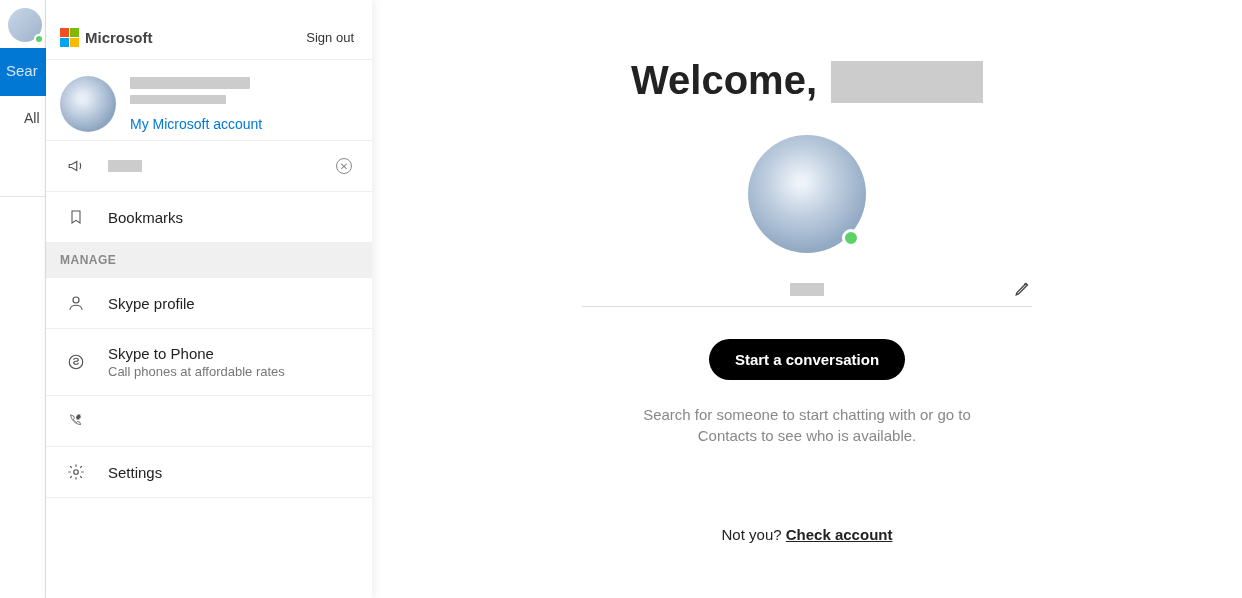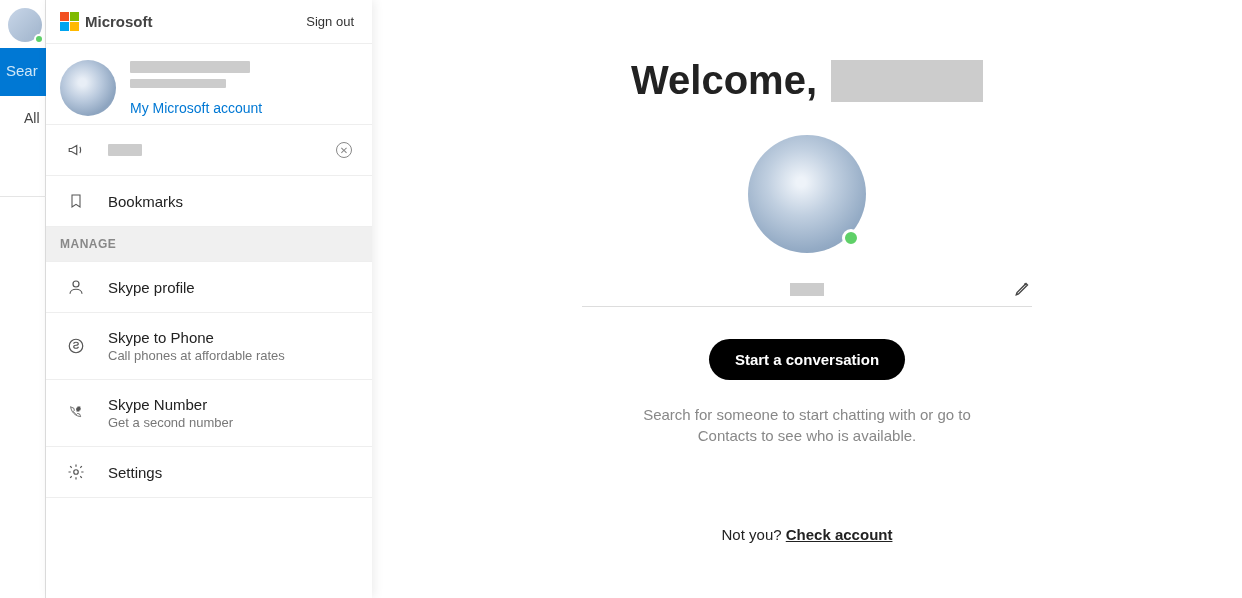--- a/index.html
+++ b/index.html
@@ -75,21 +75,21 @@
       background: #fff;
       box-shadow: 2px 0 10px rgba(0,0,0,0.08);
       display: flex;
       flex-direction: column;
       overflow: hidden;
     }
     .panel-header {
       display: flex;
       justify-content: space-between;
       align-items: center;
-      padding: 12px 18px 12px 14px;
+      padding: 28px 18px 12px 14px;
       border-bottom: 1px solid #eee;
     }
     .ms-logo {
       display: flex;
       align-items: center;
       gap: 6px;
     }
     .ms-squares {
       display: grid;
       grid-template-columns: 9px 9px;
@@ -160,21 +160,21 @@
       top: 0;
       right: 0;
       height: 100%;
       padding: 40px 60px;
       display: flex;
       flex-direction: column;
       align-items: center;
     }
     .welcome-row {
       display: flex;
-      align-items: center;
+      align-items: flex-end;
       gap: 14px;
       margin-top: 18px;
     }
     .welcome-text { font-size: 40px; font-weight: 700; color: #222; }
     .ph-welcome { width: 152px; height: 42px; background:#ccc; }
 
     .avatar-lg-wrap {
       position: relative;
       margin-top: 32px;
     }
@@ -312,24 +312,20 @@
     </div>
   </div>
 
   <div class="row">
     <span class="icon-slot">
       <svg width="18" height="18" viewBox="0 0 24 24" fill="none" stroke="#555" stroke-width="1.6">
           <path d="M5 3c0 3 2 9 6 13s10 6 13 6l-2-5-4-1-2 2c-2-1-5-4-6-6l2-2-1-4-5-2z" transform="scale(0.7) translate(2,2)"></path>
           <text x="13" y="9" font-size="8" fill="#555">#</text>
         </svg>
     </span>
-    <div class="row-sub">
-      <span class="row-title">Skype Number</span>
-      <span class="row-desc">Get a second number</span>
-    </div>
   </div>
 
   <div class="row">
     <span class="icon-slot">
       <svg width="18" height="18" viewBox="0 0 24 24" fill="none" stroke="#555" stroke-width="1.6">
           <circle cx="12" cy="12" r="3"></circle>
           <path d="M12 2v3M12 19v3M4.2 4.2l2.1 2.1M17.7 17.7l2.1 2.1M2 12h3M19 12h3M4.2 19.8l2.1-2.1M17.7 6.3l2.1-2.1"></path>
         </svg>
     </span>
     <span>Settings</span>

